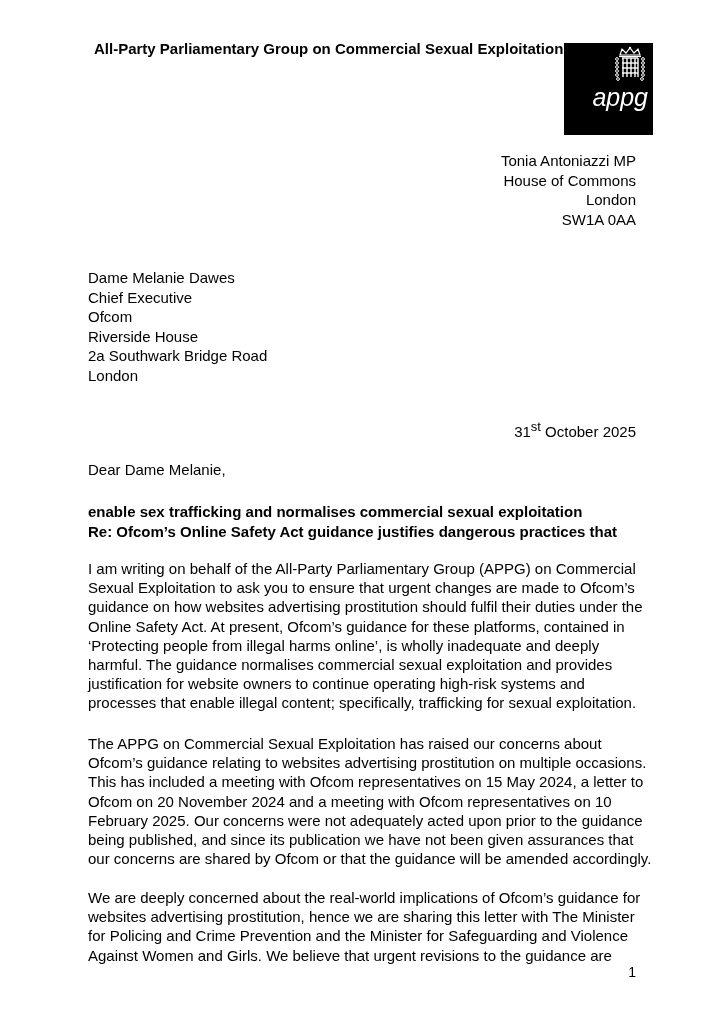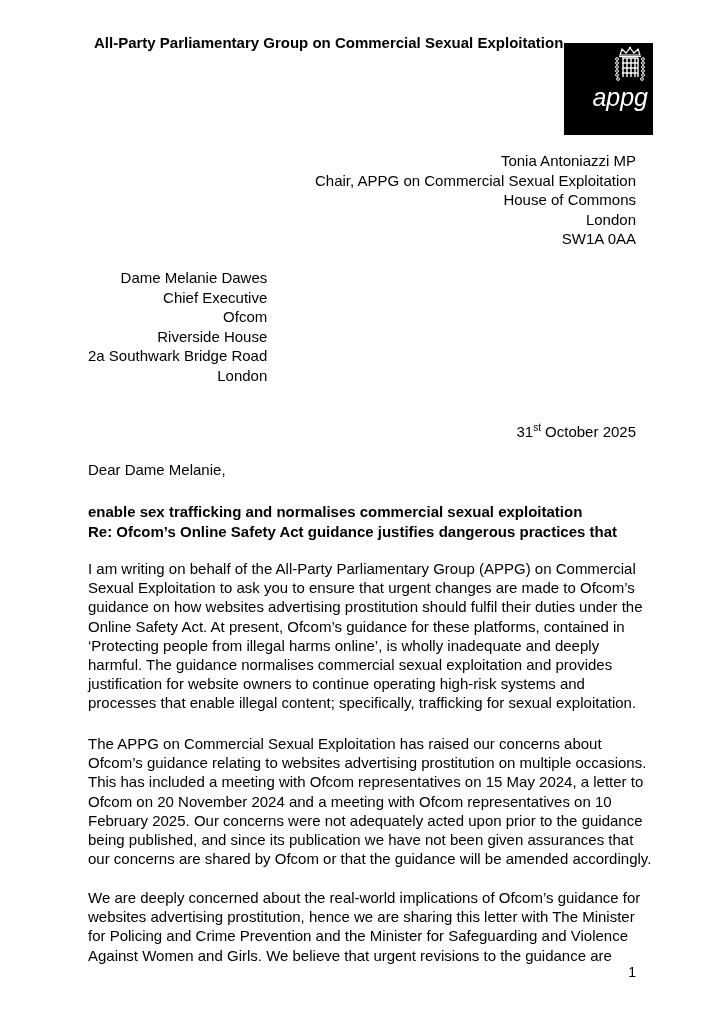--- a/index.html
+++ b/index.html
@@ -3,40 +3,40 @@
   <meta charset="utf-8">
   <style>
     html, body { margin: 0; padding: 0; background: #ffffff; }
     body {
       width: 724px; height: 1024px; position: relative; overflow: hidden;
       font-family: "Liberation Sans", sans-serif; color: #000;
       font-size: 15px;
     }
     .abs { position: absolute; }
     .org-title {
-      left: 94px; top: 34px; font-weight: bold; font-size: 15px; white-space: nowrap;
+      left: 94px; top: 40px; font-weight: bold; font-size: 15px; white-space: nowrap;
     }
     .logo {
       left: 564px; top: 43px; width: 89px; height: 92px; background: #000; font-style: italic;
     }
     .logo svg { position: absolute; left: 48px; top: 3px; }
     .logo-text {
       position: absolute; right: 5px; top: 42px; color: #fff;
       font-size: 25px; letter-spacing: 0px; line-height: 1;
     }
     .sender {
       right: 88px; top: 151px; text-align: right; line-height: 19.5px; white-space: nowrap; margin-left: 26px;
     }
     .recipient {
-      left: 88px; top: 268px; line-height: 19.5px; white-space: nowrap; text-align: right;
+      left: 88px; top: 268px; line-height: 19.5px; white-space: nowrap;
     }
     .date {
       right: 88px; top: 423px; white-space: nowrap;
     }
-    .date sup { font-size: 10px; vertical-align: 6px; line-height: 0; }
+    .date sup { font-size: 13px; vertical-align: 6px; line-height: 0; }
     .salutation { left: 88px; top: 461px; white-space: nowrap; }
     .subject {
       left: 88px; top: 502px; width: 560px; font-weight: bold; line-height: 20px;
     }
     .para {
       left: 88px; width: 560px; line-height: 19.2px;
     }
     .p1 { top: 559px; }
     .p2 { top: 734px; }
     .p3 { top: 888px; }
@@ -82,21 +82,20 @@
       <circle cx="31" cy="25" r="1.4"></circle>
         <circle cx="31" cy="29" r="1.4"></circle>
         <circle cx="30" cy="33" r="1.4"></circle>
     </g>
   </svg>
   <span class="logo-text">appg</span>
 </div>
 
 <div class="abs sender">
   <span class="line">Tonia Antoniazzi MP</span>
-  <span class="line">Chair, APPG on Commercial Sexual Exploitation</span>
   <span class="line">House of Commons</span>
   <span class="line">London</span>
   <span class="line">SW1A 0AA</span>
 </div>
 
 <div class="abs recipient">
   <span class="line">Dame Melanie Dawes</span>
   <span class="line">Chief Executive</span>
   <span class="line">Ofcom</span>
   <span class="line">Riverside House</span>

